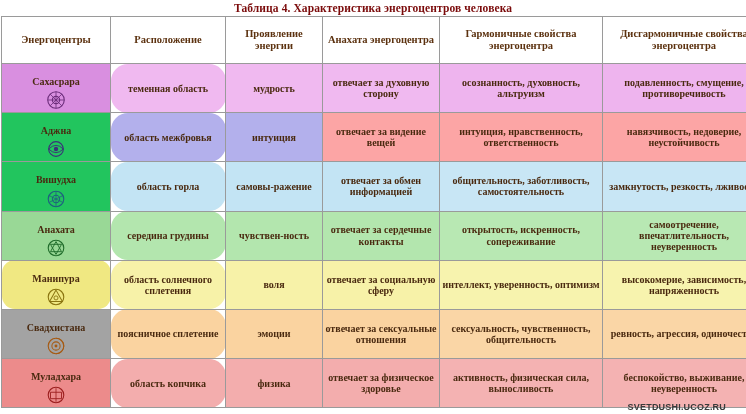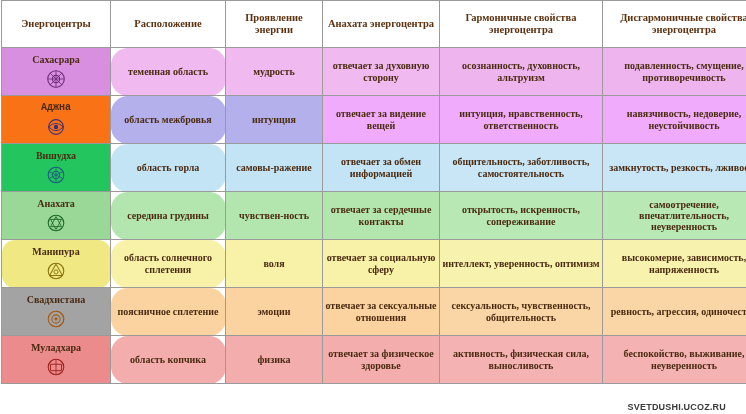--- a/index.html
+++ b/index.html
@@ -44,38 +44,38 @@
   tbody tr{height:48px;}
   .c-name{width:104px;}
   .c-loc{width:110px;border-radius:17px;}
   .c-expr{width:92px;}
   .c-func{width:112px;}
   .c-harm{width:158px;}
   .c-dis{width:158px;}
 
   .namecell{
     position:relative;
-    padding-top:2px;
+    padding-top:12px;
   }
   .namecell .label{display:block;margin-bottom:2px;}
   .sym{
     display:block;
     margin:0 auto;
     width:22px;height:22px;
   }
   
   .r1 td{background:#e9a8ea;}
   .r1 .c-name{background:#d98fe0;}
   .r1 .c-loc,.r1 .c-expr,.r1 .c-func{background:#f0b9f0;}
   .r1 .c-harm,.r1 .c-dis{background:#eeb4ee;}
 
   .r2 td{background:#a9a7e8;}
-  .r2 .c-name{background:#f97316;font-family:Liberation Mono, monospace;}
+  .r2 .c-name{background:#22c55e;}
   .r2 .c-loc,.r2 .c-expr{background:#b3b0ec;}
-  .r2 .c-func,.r2 .c-harm,.r2 .c-dis{background:#f0abfc;}
+  .r2 .c-func,.r2 .c-harm,.r2 .c-dis{background:#fca5a5;}
 
   .r3 td{background:#b8dff2;}
   .r3 .c-name{background:#22c55e;margin-top:44px;}
   .r3 .c-loc,.r3 .c-expr,.r3 .c-func{background:#c3e4f4;}
   .r3 .c-harm,.r3 .c-dis{background:#c8e6f5;}
 
   .r4 td{background:#a8e0a4;}
   .r4 .c-name{background:#99d896;}
   .r4 .c-loc,.r4 .c-expr,.r4 .c-func{background:#b3e6ae;}
   .r4 .c-harm,.r4 .c-dis{background:#b8e8b3;}
@@ -105,20 +105,21 @@
     font-weight:bold;
     letter-spacing:0.2px;
   }
   .wrap{position:relative;width:746px;height:414px;}
 </style>
 </head>
 <body>
 
 <div class="wrap">
 
+  <div id="title">Таблица 4. Характеристика энергоцентров человека</div>
 
   <table>
     <thead>
       <tr>
         <th class="c-name">Энергоцентры</th>
         <th class="c-loc">Расположение</th>
         <th class="c-expr">Проявление энергии</th>
         <th class="c-func">Анахата энергоцентра</th>
         <th class="c-harm">Гармоничные свойства энергоцентра</th>
         <th class="c-dis">Дисгармоничные свойства энергоцентра</th>

